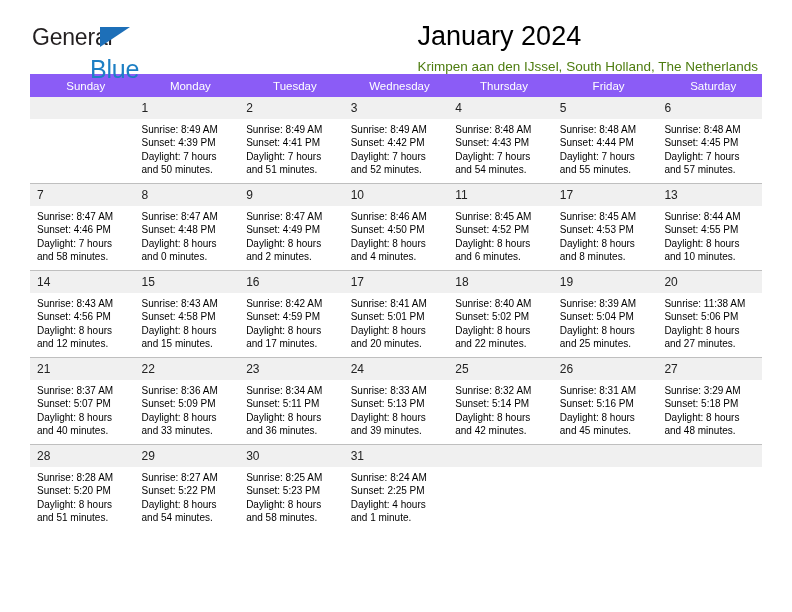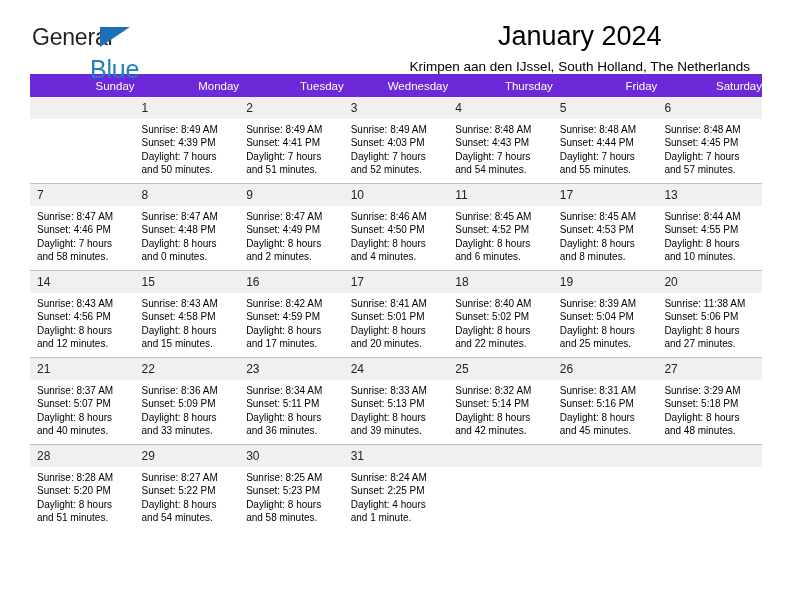--- a/index.html
+++ b/index.html
@@ -57,51 +57,51 @@
     left: 58px;
     top: 32px;
     font-size: 25px;
     letter-spacing: -0.2px;
     color: #1d7fc4;
     line-height: 26px;
   }
 
   .title-block {
     position: absolute;
-    right: 12px;
+    right: 4px;
     top: 20px;
-    text-align: center;
+    text-align: left;
     margin-left: 44px;
   }
   .cal-title {
     font-size: 27px;
     color: #000;
     line-height: 33px;
     white-space: nowrap;
   }
   .cal-subtitle {
     font-size: 13.5px;
-    color: #000000;
+    color: #4d7c0f;
     line-height: 20px;
     margin-top: 4px;
     white-space: nowrap;
   }
 
   
   .calendar {
     width: 732px;
     border-collapse: collapse;
     table-layout: fixed;
   }
   .calendar th {
-    background: #6d28d9;
+    background: #8b5cf6;
     color: #ffffff;
     font-size: 11.5px;
     font-weight: normal;
-    text-align: right;
+    text-align: center;
     padding: 5px 0 5px 7px;
     height: 13px;
     vertical-align: middle;
   }
   .calendar td {
     width: 104.5px;
     vertical-align: top;
     padding: 0;
     border-top: 1px solid #bfbfbf;
     height: 86px;
@@ -200,21 +200,21 @@
                 <div>Daylight: 7 hours</div>
                 <div>and 51 minutes.</div>
               </div>
             </div>
           </td>
           <td>
             <div class="cell">
               <div class="daynum">3</div>
               <div class="info">
                 <div>Sunrise: 8:49 AM</div>
-                <div>Sunset: 4:03 PM</div>
+                <div>Sunset: 4:42 PM</div>
                 <div>Daylight: 7 hours</div>
                 <div>and 52 minutes.</div>
               </div>
             </div>
           </td>
           <td>
             <div class="cell">
               <div class="daynum">4</div>
               <div class="info">
                 <div>Sunrise: 8:48 AM</div>

